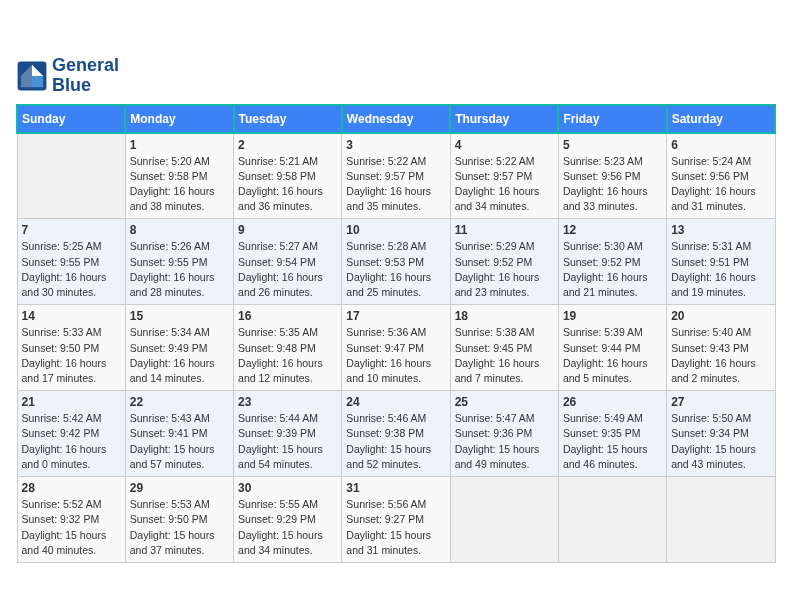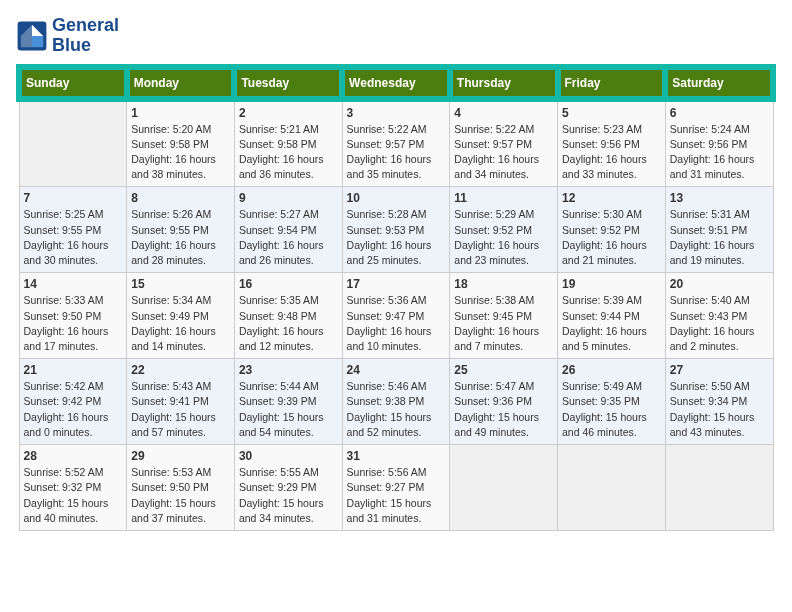--- a/index.html
+++ b/index.html
@@ -8,20 +8,21 @@
       background: #fff;
       width: 792px;
       min-height: 612px;
       padding: 16px;
     }
     .header {
       display: flex;
       justify-content: space-between;
       align-items: flex-start;
       margin-bottom: 8px;
+      margin-top: 40px;
     }
     .logo {
       display: flex;
       align-items: center;
     }
     .logo-text {
       display: flex;
       flex-direction: column;
       font-size: 18px;
       font-weight: bold;
@@ -46,27 +47,27 @@
       font-size: 16px;
       font-weight: normal;
       color: #444;
     }
     table {
       width: 100%;
       border-collapse: collapse;
       font-size: 11px;
     }
     thead tr th {
-      background-color: #4d7c0f;
+      background-color: #3b82f6;
       color: #fff;
       padding: 6px 4px;
       text-align: left;
       font-size: 12px;
       font-weight: bold;
-      border: 6px solid #14b8a6;
+      border: 2px solid #14b8a6;
     }
     tbody tr td {
       border: 1px solid #ccc;
       vertical-align: top;
       padding: 4px;
       min-height: 70px;
       color: #333;
       width: 14.28%;
     }
     tbody tr:nth-child(odd) td {

